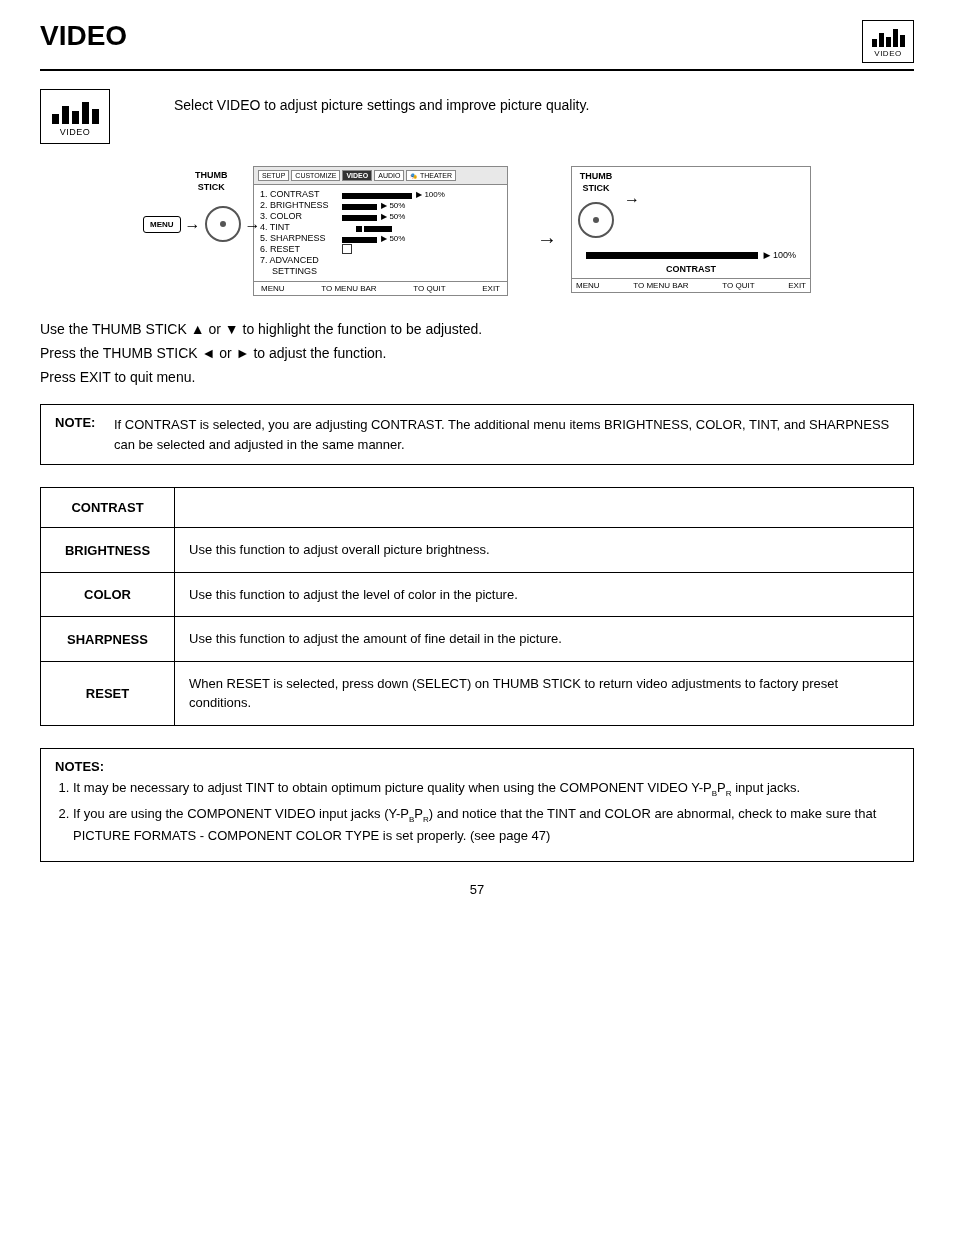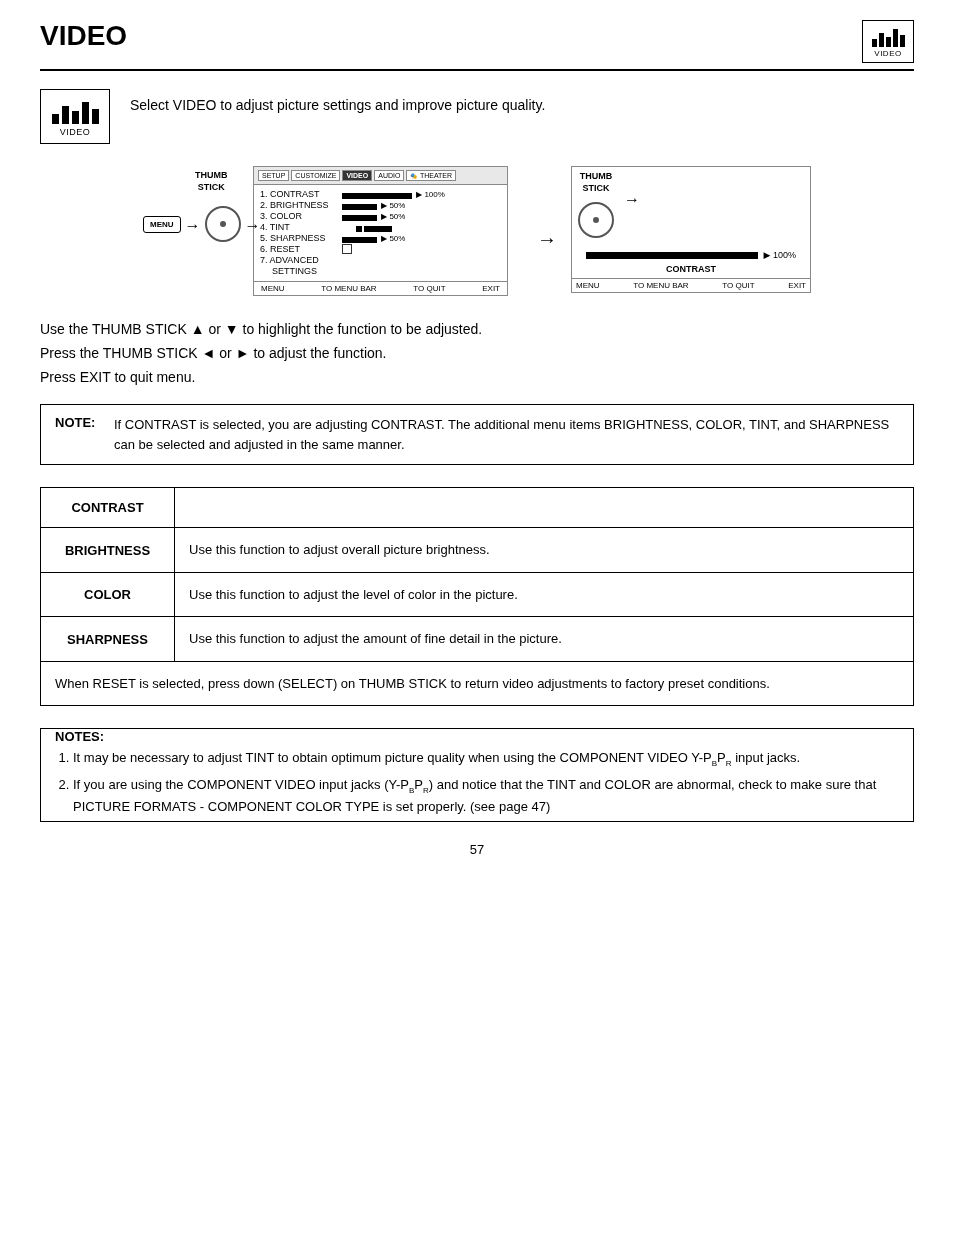--- a/index.html
+++ b/index.html
@@ -79,20 +79,21 @@
       display: inline-block;
     }
     .intro-icon-box .icon-label {
       font-size: 9px;
       margin-top: 3px;
       letter-spacing: 0.5px;
     }
     .intro-text {
       font-size: 14px;
       padding-top: 8px;
+      margin-left: 44px;
     }
 
     
     .diagram-section {
       display: flex;
       gap: 14px;
       justify-content: center;
       margin-bottom: 22px;
       align-items: flex-start;
     }
@@ -278,21 +279,21 @@
     }
     .function-desc {
       padding: 12px 14px;
       font-size: 13px;
       line-height: 1.5;
     }
 
     
     .notes-box {
       border: 1.5px solid #000;
-      padding: 0 14px;
+      padding: 10px 14px;
       margin-top: 22px;
       font-size: 13px;
     }
     .notes-box .notes-label {
       font-weight: bold;
       display: inline;
     }
     .notes-box ol {
       margin-left: 18px;
       margin-top: 4px;
@@ -487,20 +488,21 @@
     <div class="function-desc">Use this function to adjust the level of color in the picture.</div>
   </div>
 
 
   <div class="function-row">
     <div class="function-label-box">SHARPNESS</div>
     <div class="function-desc">Use this function to adjust the amount of fine detail in the picture.</div>
   </div>
 
   <div class="function-row" style="border-bottom:1.5px solid #000;">
+    <div class="function-label-box">RESET</div>
     <div class="function-desc">When RESET is selected, press down (SELECT) on THUMB STICK to return video adjustments to factory preset conditions.</div>
   </div>
 
 </div>
 
 <div class="notes-box">
   <span class="notes-label">NOTES:</span>
   <ol>
     <li>It may be necessary to adjust TINT to obtain optimum picture quality when using the COMPONENT VIDEO Y-P<sub>B</sub>P<sub>R</sub> input jacks.</li>
     <li>If you are using the COMPONENT VIDEO input jacks (Y-P<sub>B</sub>P<sub>R</sub>) and notice that the TINT and COLOR are abnormal, check to make sure that PICTURE FORMATS - COMPONENT COLOR TYPE is set properly. (see page 47)</li>

